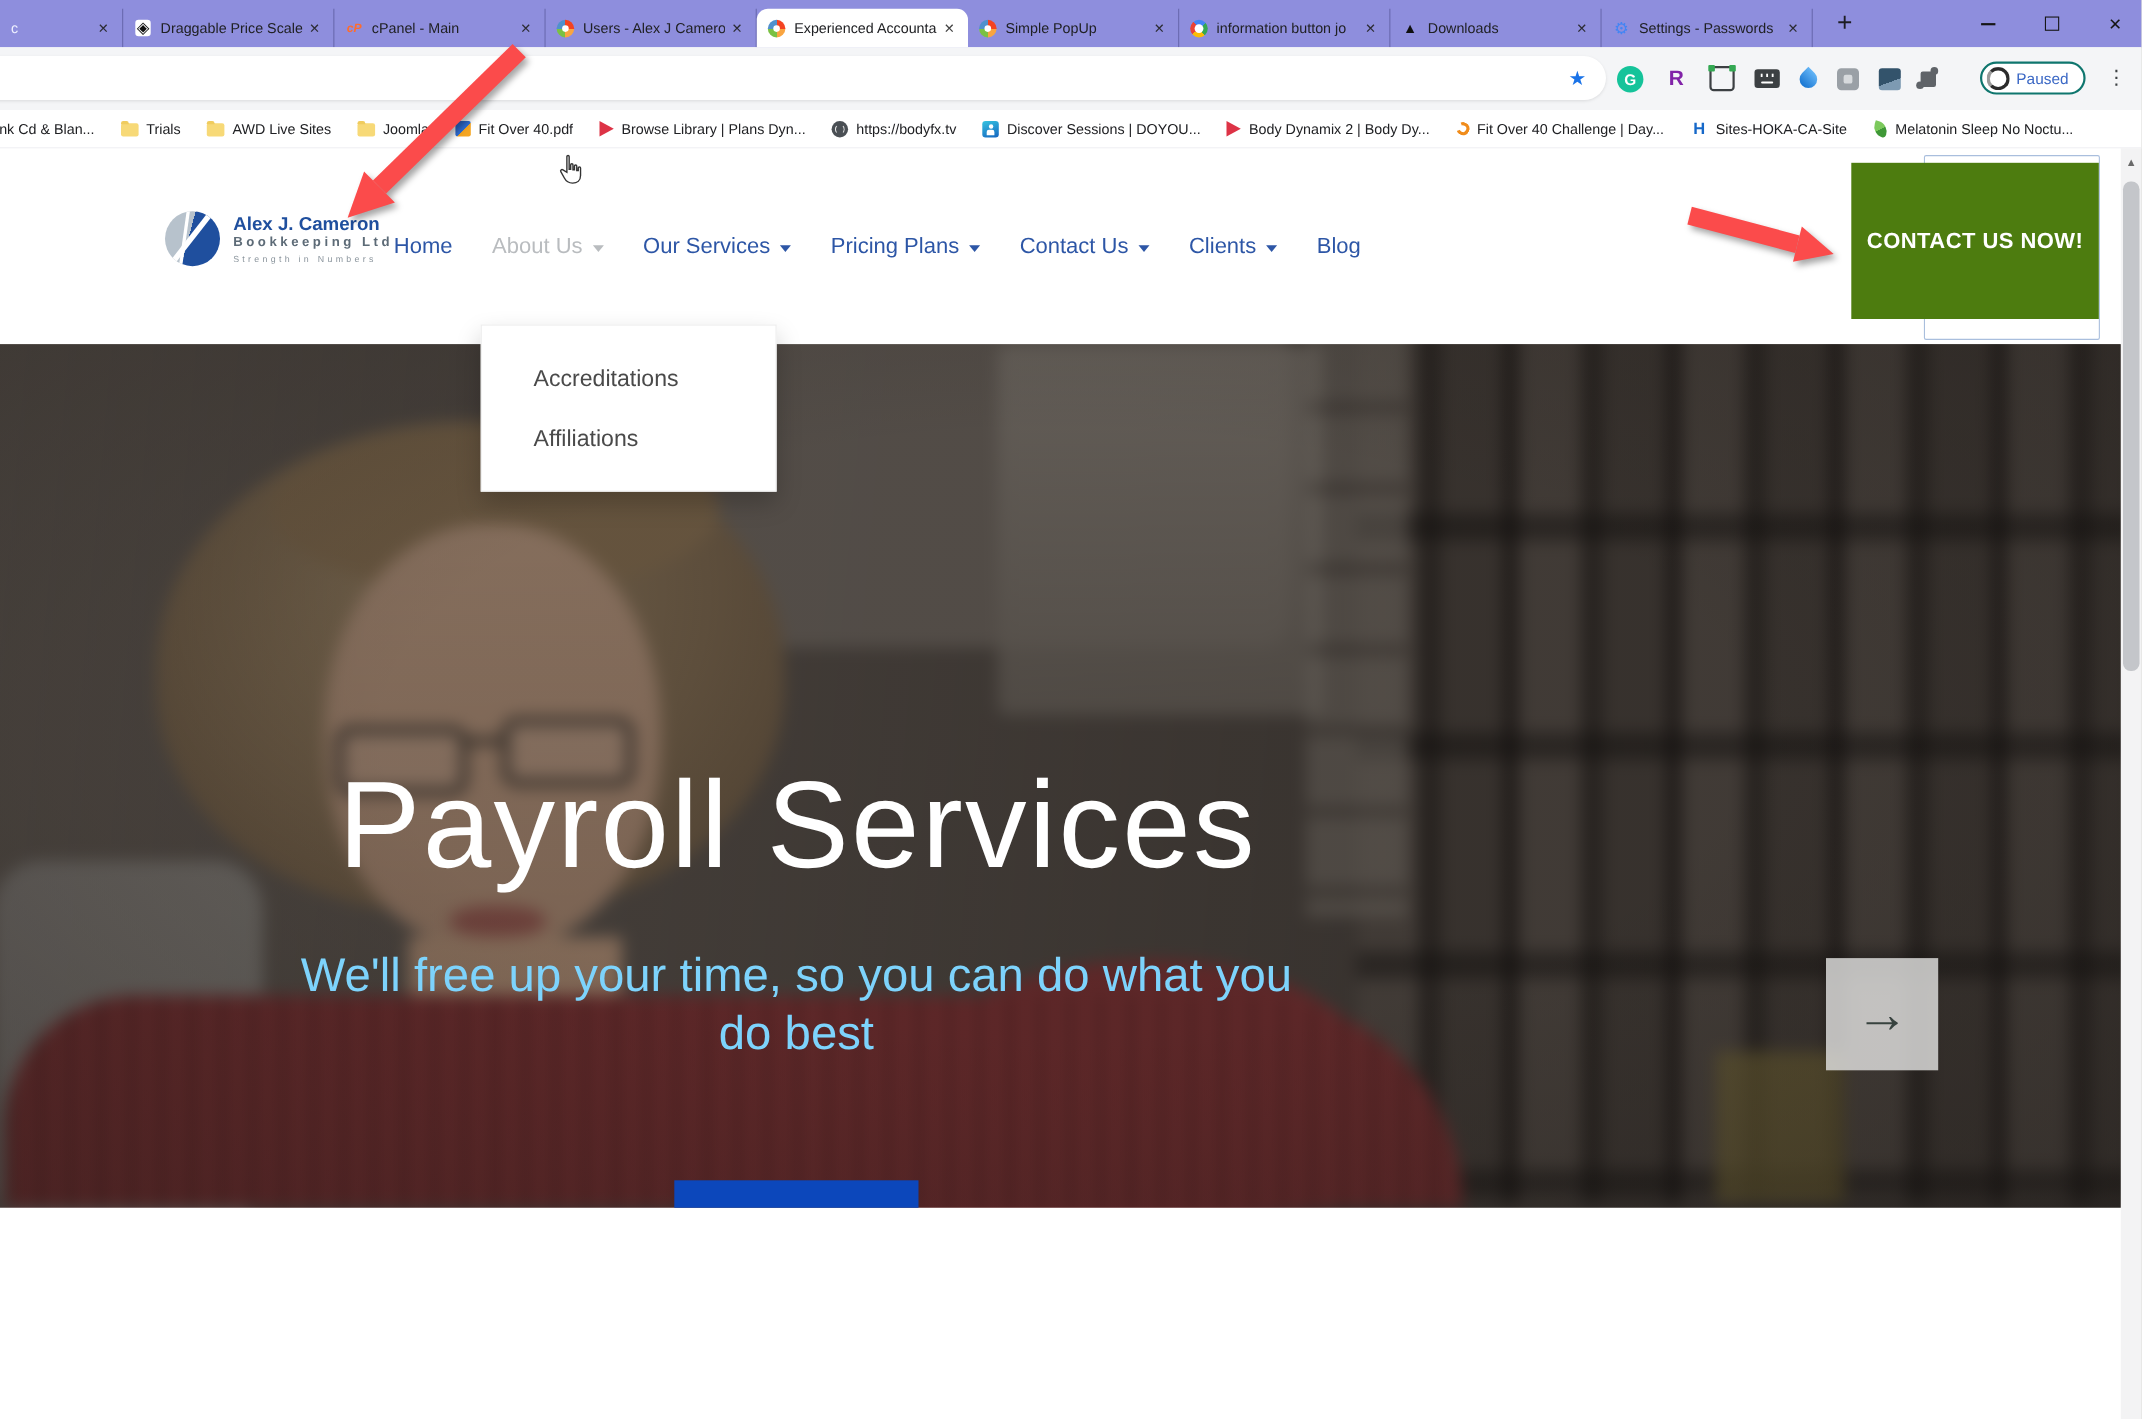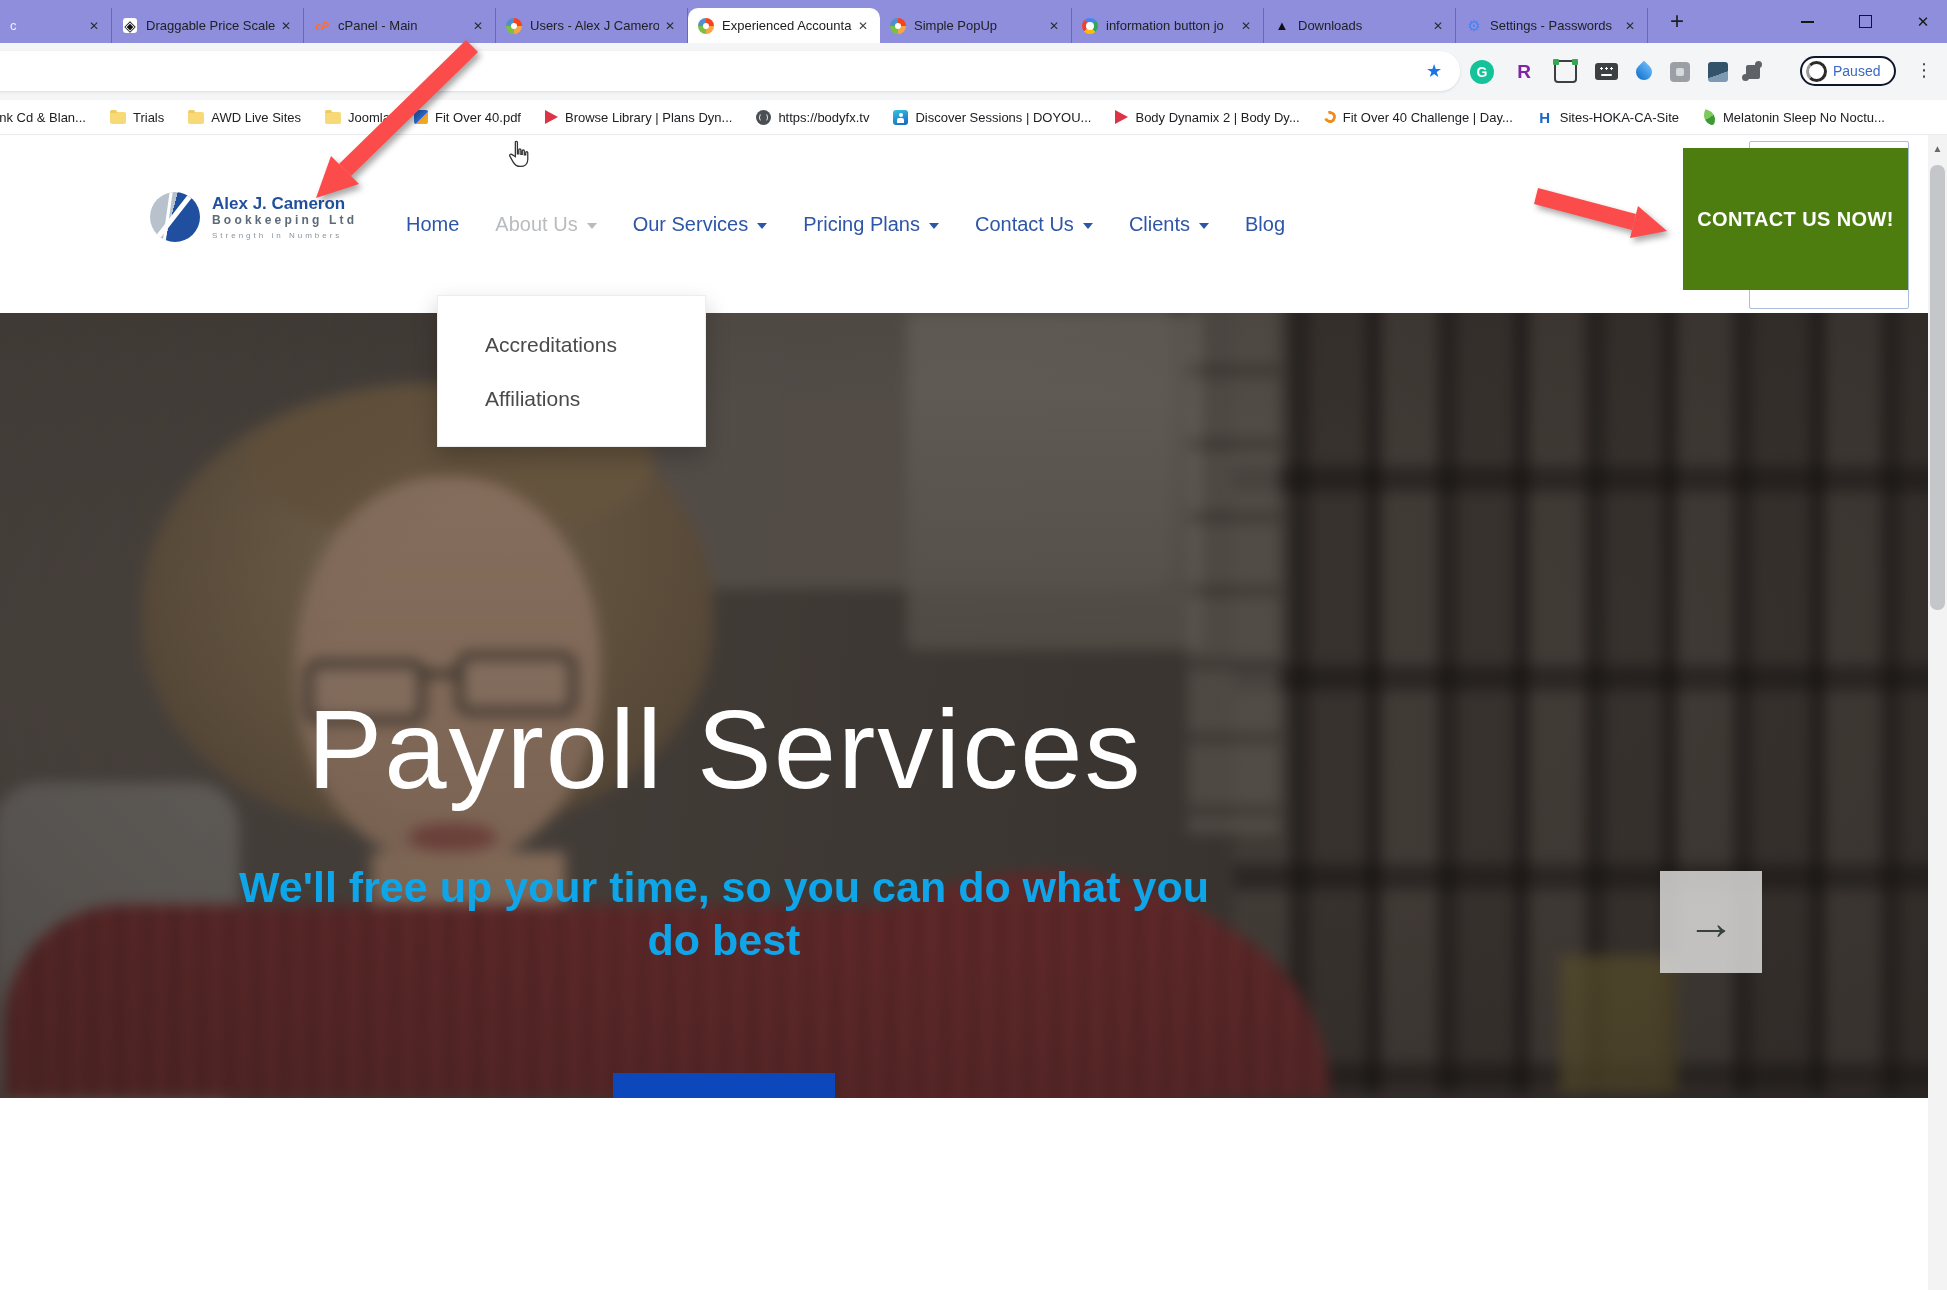--- a/index.html
+++ b/index.html
@@ -49,21 +49,21 @@
   .ext-keyboard::before{content:"";position:absolute;left:4px;top:4px;width:15px;height:3px;
      background:radial-gradient(circle,#fff 1.2px,transparent 1.3px);background-size:5px 3px;}
   .ext-keyboard::after{content:"";position:absolute;left:6px;bottom:4px;width:11px;height:2.5px;background:#fff;border-radius:1px;}
   .ext-drop{width:16px;height:16px;background:linear-gradient(180deg,#64b5f6,#1976d2);border-radius:0 50% 50% 50%;transform:rotate(45deg);}
   .ext-gray-ext{width:20px;height:20px;background:#9aa0a6;border-radius:4px;}
   .ext-gray-ext::before{content:"";position:absolute;inset:6px;background:#d7dadd;border-radius:2px;}
   .ext-image-ext{width:20px;height:20px;border-radius:3px;background:linear-gradient(160deg,#33536b 60%,#7d9ab2 60%);}
   .ext-puzzle{width:14px;height:14px;background:#5f6368;border-radius:2px;}
   .ext-puzzle::before{content:"";position:absolute;top:-4px;left:9px;width:7px;height:7px;background:#5f6368;border-radius:50%;}
   .ext-puzzle::after{content:"";position:absolute;left:-4px;top:9px;width:7px;height:7px;background:#5f6368;border-radius:50%;}
-  .paused-chip{position:absolute;left:1800px;top:13px;height:30px;width:96px;border:2px solid #0f172a;border-radius:16px;background:#fff;display:flex;align-items:center;gap:6px;padding:0 4px;box-sizing:border-box;}
+  .paused-chip{position:absolute;left:1800px;top:13px;height:30px;width:96px;border:2px solid #0f766e;border-radius:16px;background:#fff;display:flex;align-items:center;gap:6px;padding:0 4px;box-sizing:border-box;}
   .paused-logo{width:21px;height:21px;border-radius:50%;border:3.5px solid #2b2b2b;border-left-color:#9a9a9a;box-sizing:border-box;background:#fff;}
   .paused-label{color:#3b68c5;font-size:14px;}
   .kebab-icon{position:absolute;left:1915px;top:16px;font-size:18px;color:#3c4043;}
 
   
   .bookmarks{position:absolute;left:0;top:100px;width:1947px;height:35px;background:#fff;border-bottom:1px solid #ececf0;display:flex;align-items:center;gap:24px;padding-left:0;box-sizing:border-box;}
   .bm{display:flex;align-items:center;gap:7px;color:#202124;font-size:13px;white-space:nowrap;}
   .bm:first-child{margin-left:-8px;}
   .bmi{width:16px;height:16px;position:relative;display:inline-flex;align-items:center;justify-content:center;flex:0 0 auto;}
   .bmi-folder{width:16px;height:12px;background:#f7d977;border-radius:2px;margin-top:2px;}
@@ -83,21 +83,21 @@
   
   .site-header{position:absolute;left:0;top:135px;width:1928px;height:178px;background:#fff;}
   .logo{position:absolute;left:150px;top:57px;display:flex;align-items:center;gap:12px;}
   .logo-circle{width:50px;height:50px;border-radius:50%;background:linear-gradient(105deg,#b7c2cc 44%,#1f4f9e 44%);position:relative;overflow:hidden;}
   .logo-circle::before{content:"";position:absolute;left:16px;top:-4px;width:3px;height:60px;background:#fff;transform:rotate(8deg);}
   .logo-circle::after{content:"";position:absolute;left:18px;top:-6px;width:5px;height:70px;background:#fff;transform:rotate(38deg);}
   .logo-text{display:flex;flex-direction:column;line-height:1.15;}
   .logo-name{color:#1f4f9e;font-weight:bold;font-size:17px;}
   .logo-line2{color:#5d6b77;font-size:12px;font-weight:bold;letter-spacing:3.2px;}
   .logo-tagline{color:#8a949c;font-size:8px;letter-spacing:3px;margin-top:3px;}
-  .main-nav{position:absolute;left:358px;top:0;height:178px;display:flex;align-items:center;gap:36px;margin-left:48px;}
+  .main-nav{position:absolute;left:358px;top:0;height:178px;display:flex;align-items:center;gap:36px;}
   .nav-item{color:#2d56a6;font-size:20px;font-weight:500;display:flex;align-items:center;white-space:nowrap;cursor:default;}
   .nav-item.hover{color:#b9bcbf;}
   .caret{width:0;height:0;border-left:5px solid transparent;border-right:5px solid transparent;border-top:6px solid currentColor;margin-left:9px;margin-top:4px;}
   .cta-outline{position:absolute;left:1749px;top:141px;width:158px;height:166px;border:1.5px solid #a9bedd;border-radius:2px;background:#fff;}
   .cta{position:absolute;left:1683px;top:148px;width:225px;height:142px;background:#4d7c0f;color:#fff;font-weight:bold;font-size:20px;letter-spacing:.4px;display:flex;align-items:center;justify-content:center;}
 
   
   .dropdown{position:absolute;left:437px;top:295px;width:269px;height:152px;background:#fff;border:1px solid #ededed;box-shadow:0 10px 22px rgba(0,0,0,.22);z-index:30;padding-top:22px;box-sizing:border-box;}
   .dd-item{height:54px;line-height:54px;padding-left:47px;font-size:21px;color:#4a4a4a;}
 
@@ -128,21 +128,21 @@
   .hp-bridge{position:absolute;left:116px;top:18px;width:34px;height:7px;background:#453d35;}
   .hp-lips{left:432px;top:520px;width:85px;height:28px;background:#a35a52;border-radius:45%;}
   .hp-neck{left:395px;top:548px;width:190px;height:190px;background:#c9a284;}
   .hp-shoulder{left:830px;top:568px;width:430px;height:240px;background:#8a2e32;border-radius:50% 60% 0 0;transform:rotate(-6deg);}
   .hp-sweater{left:35px;top:600px;width:1300px;height:190px;background:#8e3034;border-radius:160px 260px 0 0;}
   .hp-sweater::after{content:"";position:absolute;inset:0;border-radius:inherit;
      background:repeating-linear-gradient(90deg,rgba(55,8,10,.30) 0 10px,transparent 10px 27px);}
   .hero-overlay{position:absolute;inset:0;background:linear-gradient(rgba(36,31,28,.44),rgba(36,31,28,.44)),
      radial-gradient(ellipse at 50% 45%,transparent 45%,rgba(20,17,15,.28));}
   .hero-title{position:absolute;left:0;top:372px;width:1450px;text-align:center;color:#fff;font-size:112px;font-weight:400;letter-spacing:2px;z-index:3;}
-  .hero-sub{position:absolute;left:204px;top:548px;width:1040px;text-align:center;color:#0ea5e9;font-size:43px;line-height:1.24;z-index:3;font-weight:bold;}
+  .hero-sub{position:absolute;left:204px;top:548px;width:1040px;text-align:center;color:#7dd3fc;font-size:43px;line-height:1.24;z-index:3;}
   .hero-next{position:absolute;left:1660px;top:558px;width:102px;height:102px;background:rgba(224,224,223,.82);display:flex;align-items:center;justify-content:center;font-size:48px;color:#37423e;z-index:3;}
   .hero-cta-peek{position:absolute;left:613px;top:760px;width:222px;height:60px;background:#0c47bb;z-index:3;}
 
   
   .bottom-section{position:absolute;left:0;top:1098px;width:1928px;height:192px;background:#fff;}
 
   
   .scrollbar{position:absolute;right:0;top:135px;width:19px;height:1155px;background:#f3f3f4;z-index:5;}
   .sb-arrow{position:absolute;top:8px;left:0;width:19px;text-align:center;font-size:10px;color:#6a6a6a;}
   .sb-thumb{position:absolute;top:30px;left:2px;width:15px;height:445px;background:#c4c6ca;border-radius:7px;}

